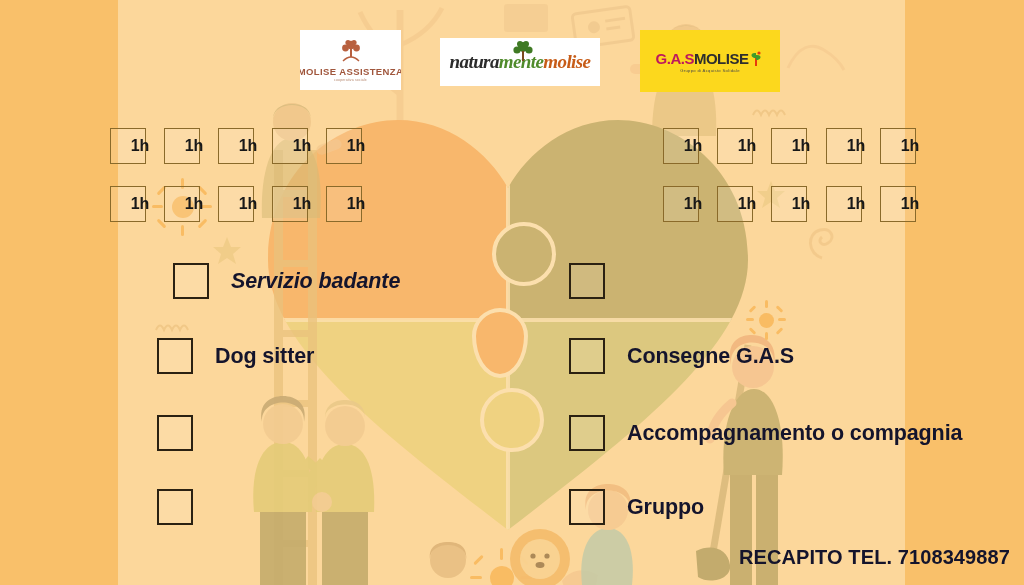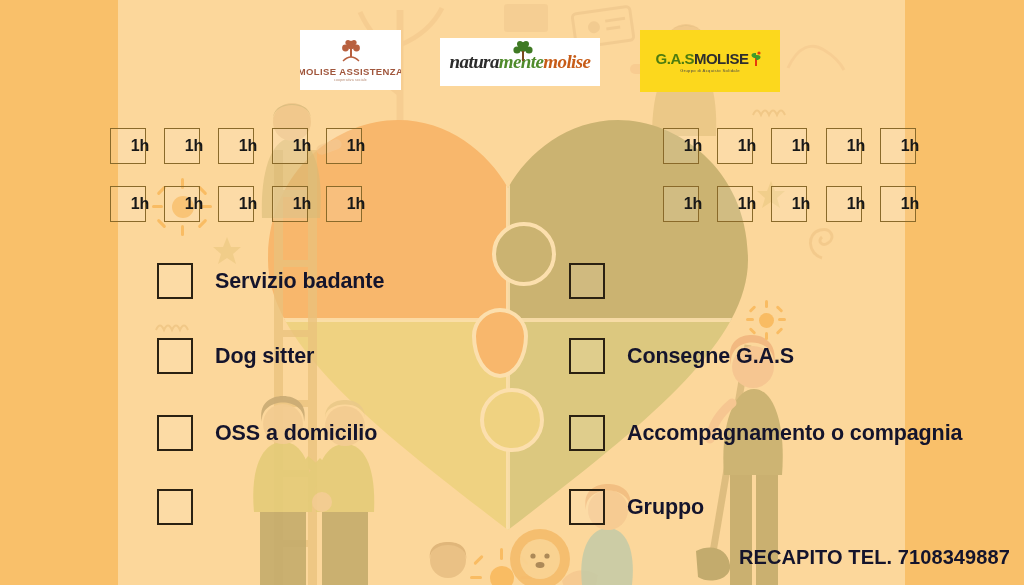--- a/index.html
+++ b/index.html
@@ -51,21 +51,21 @@
   .ml-sub{font-size:3.4px;color:#b4856c;letter-spacing:.2px;margin-top:1px;}
 
   .nm-wrap{position:relative;width:100%;height:100%;display:flex;align-items:center;justify-content:center;border-radius:8px;}
   .nm-text{font-family:"Liberation Serif",serif;font-style:italic;font-weight:700;font-size:19px;letter-spacing:-.6px;}
   .nm-a{color:#2b2b2b;}.nm-b{color:#4f8b2b;}.nm-c{color:#c75c18;}
   .nm-tree{position:absolute;left:52%;top:2px;width:26px;height:24px;transform:translateX(-50%);}
 
   .gas-wrap{position:relative;width:100%;height:100%;display:flex;flex-direction:column;
             align-items:center;justify-content:center;}
   .gas-main{font-size:15px;font-weight:800;letter-spacing:-.5px;white-space:nowrap;}
-  .gas-red{color:#4d7c0f;}
+  .gas-red{color:#be185d;}
   .gas-blk{color:#2e2e2e;}
   .gas-sub{font-size:4.2px;color:#4a4a4a;letter-spacing:.3px;margin-top:1px;}
 
   
   .hour-box{
     position:absolute;width:36px;height:36px;
     border:1.6px solid #8a6a2a;
     background:rgba(255,255,255,.12);
     display:flex;align-items:center;justify-content:center;
     font-size:16px;font-weight:800;color:#181818;
@@ -339,31 +339,30 @@
   <div class="hour-box" style="left:771px;top:128px;">1h</div>
   <div class="hour-box" style="left:826px;top:128px;">1h</div>
   <div class="hour-box" style="left:880px;top:128px;">1h</div>
 
   <div class="hour-box" style="left:663px;top:186px;">1h</div>
   <div class="hour-box" style="left:717px;top:186px;">1h</div>
   <div class="hour-box" style="left:771px;top:186px;">1h</div>
   <div class="hour-box" style="left:826px;top:186px;">1h</div>
   <div class="hour-box" style="left:880px;top:186px;">1h</div>
 
-  <div class="chk-row" style="left:157px;top:263px;">
+  <div class="chk-row" style="left:173px;top:263px;font-style:italic;">
     <div class="chk-box"></div>
     <div class="chk-label">Servizio badante</div>
   </div>
   <div class="chk-row" style="left:157px;top:338px;text-align:right;">
     <div class="chk-box"></div>
     <div class="chk-label">Dog sitter</div>
   </div>
   <div class="chk-row" style="left:157px;top:415px;">
     <div class="chk-box"></div>
-    <div class="chk-label">OSS a domicilio</div>
   </div>
   <div class="chk-row" style="left:157px;top:489px;">
     <div class="chk-box"></div>
   </div>
 
   <div class="chk-row" style="left:569px;top:263px;">
     <div class="chk-box"></div>
   </div>
   <div class="chk-row" style="left:569px;top:338px;">
     <div class="chk-box"></div>

